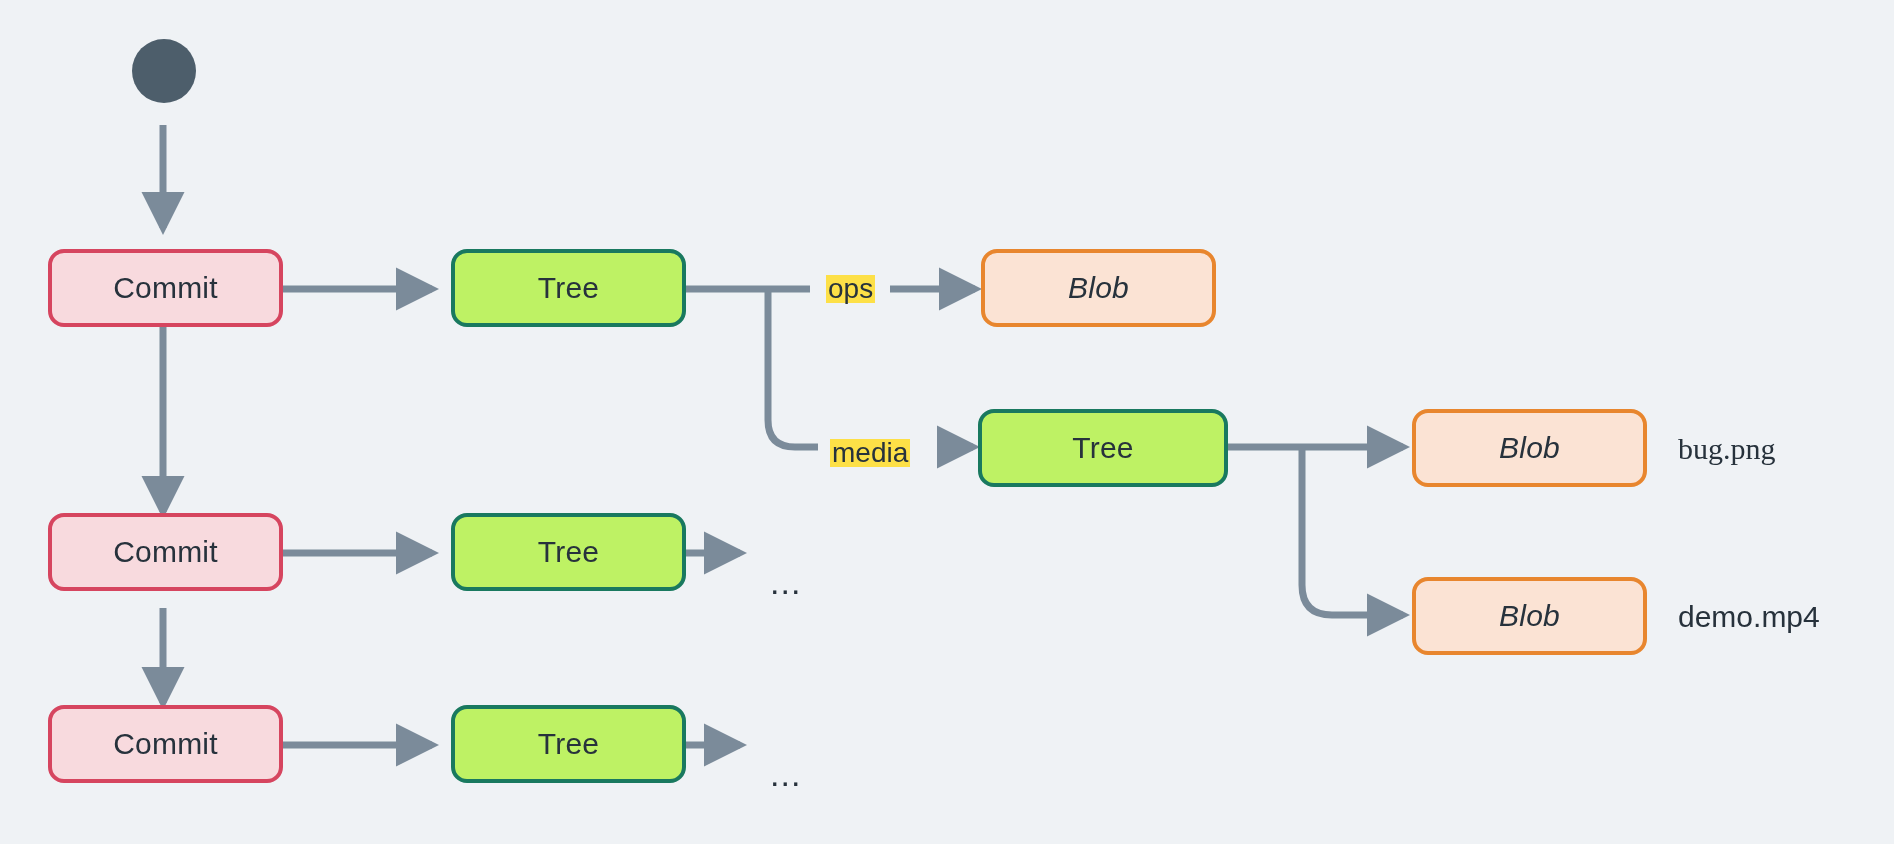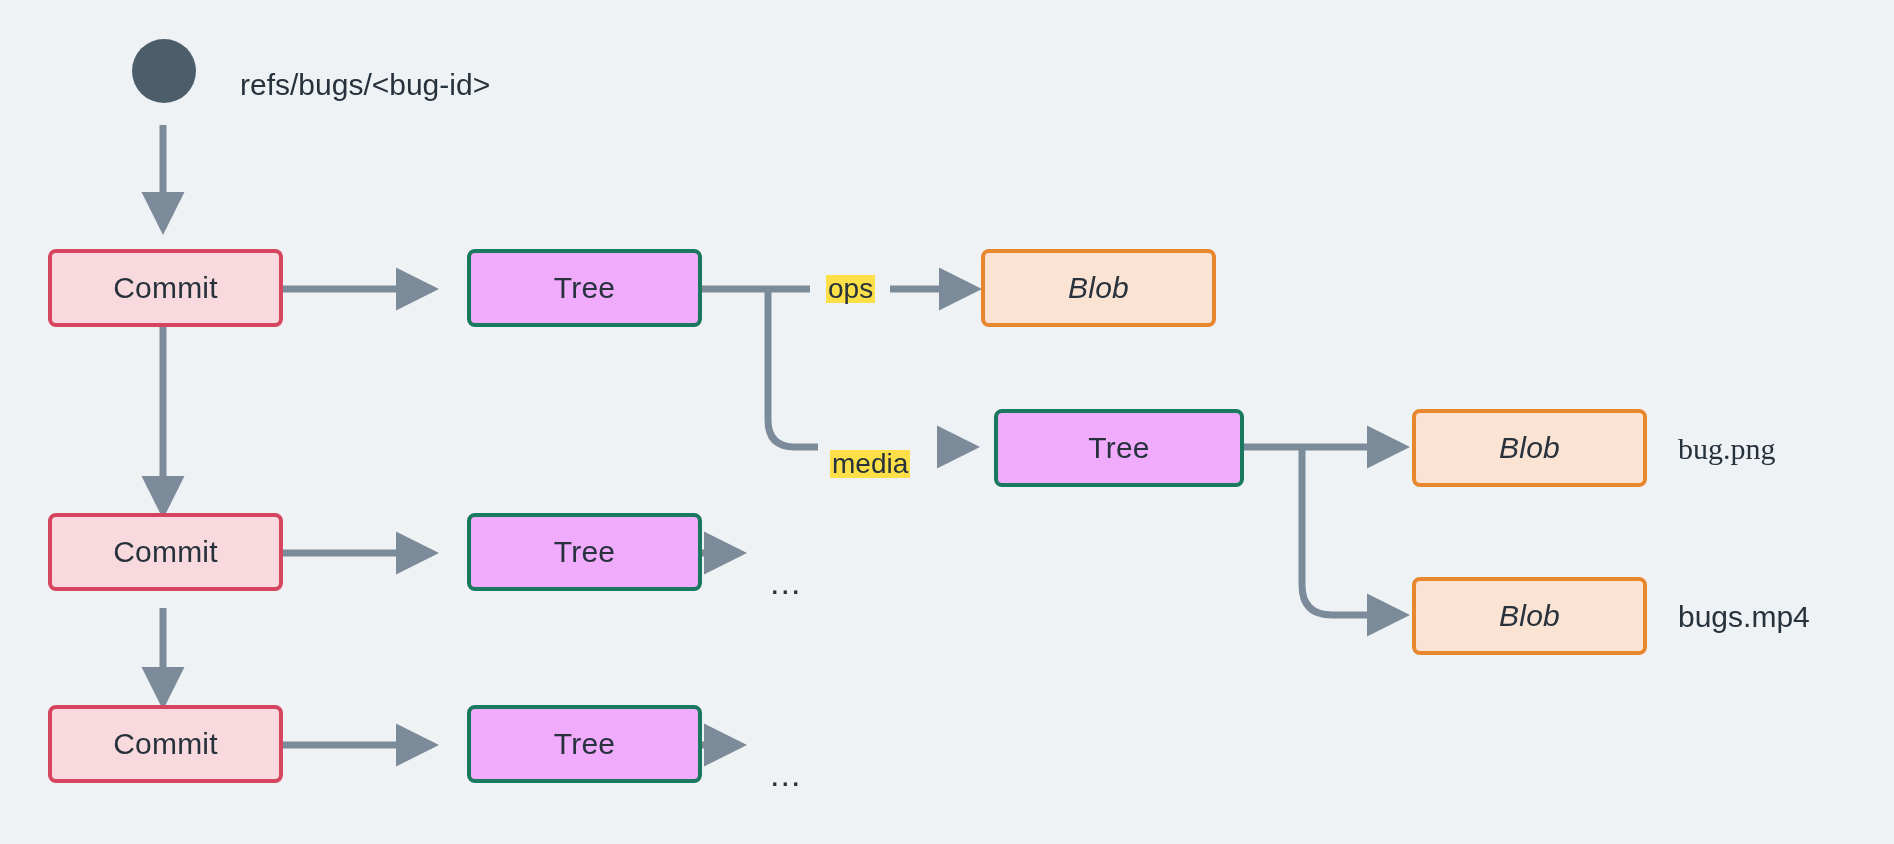--- a/index.html
+++ b/index.html
@@ -25,35 +25,34 @@
     width: 1894px;
     height: 844px;
     pointer-events: none;
   }
   .node {
     position: absolute;
     box-sizing: border-box;
     display: flex;
     align-items: center;
     justify-content: center;
-    border-radius: 8px;
+    border-radius: 16px;
     border-width: 4px;
     border-style: solid;
     font-size: 30px;
     letter-spacing: 0.2px;
     color: #27323c;
   }
   .node-commit {
     background: #f8dade;
     border-color: #d6455f;
   }
   .node-tree {
-    background: #f0abfc;
+    background: #bef264;
     border-color: #19795f;
-    margin-left: 16px;
   }
   .node-blob {
     background: #fbe3d4;
     border-color: #e8862e;
     font-style: italic;
   }
   .ref-dot {
     position: absolute;
     border-radius: 50%;
     background: #4d5e6b;
@@ -120,47 +119,46 @@
       <path d="M1302,447 L1302,585 Q1302,615 1332,615 L1403,615" marker-end="url(#ah)"></path>
 
       <path d="M686,553 L740,553" marker-end="url(#ah)"></path>
 
       <path d="M686,745 L740,745" marker-end="url(#ah)"></path>
     </g>
   </svg>
 
   <div class="ref-dot" style="left:132px; top:39px; width:64px; height:64px;"></div>
 
-  <div class="plain-label" style="left:240px; top:70px;">refs/bugs/&lt;bug-id&gt;</div>
 
   <div class="node node-commit" style="left:48px; top:249px; width:235px; height:78px;">Commit</div>
 
   <div class="node node-commit" style="left:48px; top:513px; width:235px; height:78px;">Commit</div>
 
   <div class="node node-commit" style="left:48px; top:705px; width:235px; height:78px;">Commit</div>
 
   <div class="node node-tree" style="left:451px; top:249px; width:235px; height:78px;">Tree</div>
 
   <div class="node node-tree" style="left:451px; top:513px; width:235px; height:78px;">Tree</div>
 
   <div class="node node-tree" style="left:451px; top:705px; width:235px; height:78px;">Tree</div>
 
   <div class="node node-tree" style="left:978px; top:409px; width:250px; height:78px;">Tree</div>
 
   <div class="edge-label" style="left:826px; top:275px;">ops</div>
 
-  <div class="edge-label" style="left:830px; top:450px;">media</div>
+  <div class="edge-label" style="left:830px; top:439px;">media</div>
 
   <div class="node node-blob" style="left:981px; top:249px; width:235px; height:78px;">Blob</div>
 
   <div class="node node-blob" style="left:1412px; top:409px; width:235px; height:78px;">Blob</div>
 
   <div class="node node-blob" style="left:1412px; top:577px; width:235px; height:78px;">Blob</div>
 
   <div class="plain-label" style="left:1678px; top:434px;font-family:Liberation Serif, serif;">bug.png</div>
 
-  <div class="plain-label" style="left:1678px; top:602px;">bugs.mp4</div>
+  <div class="plain-label" style="left:1678px; top:602px;">demo.mp4</div>
 
   <div class="ellipsis" style="left:770px; top:565px;">...</div>
 
   <div class="ellipsis" style="left:770px; top:757px;">...</div>
 
 </div>
 
 </body></html>

